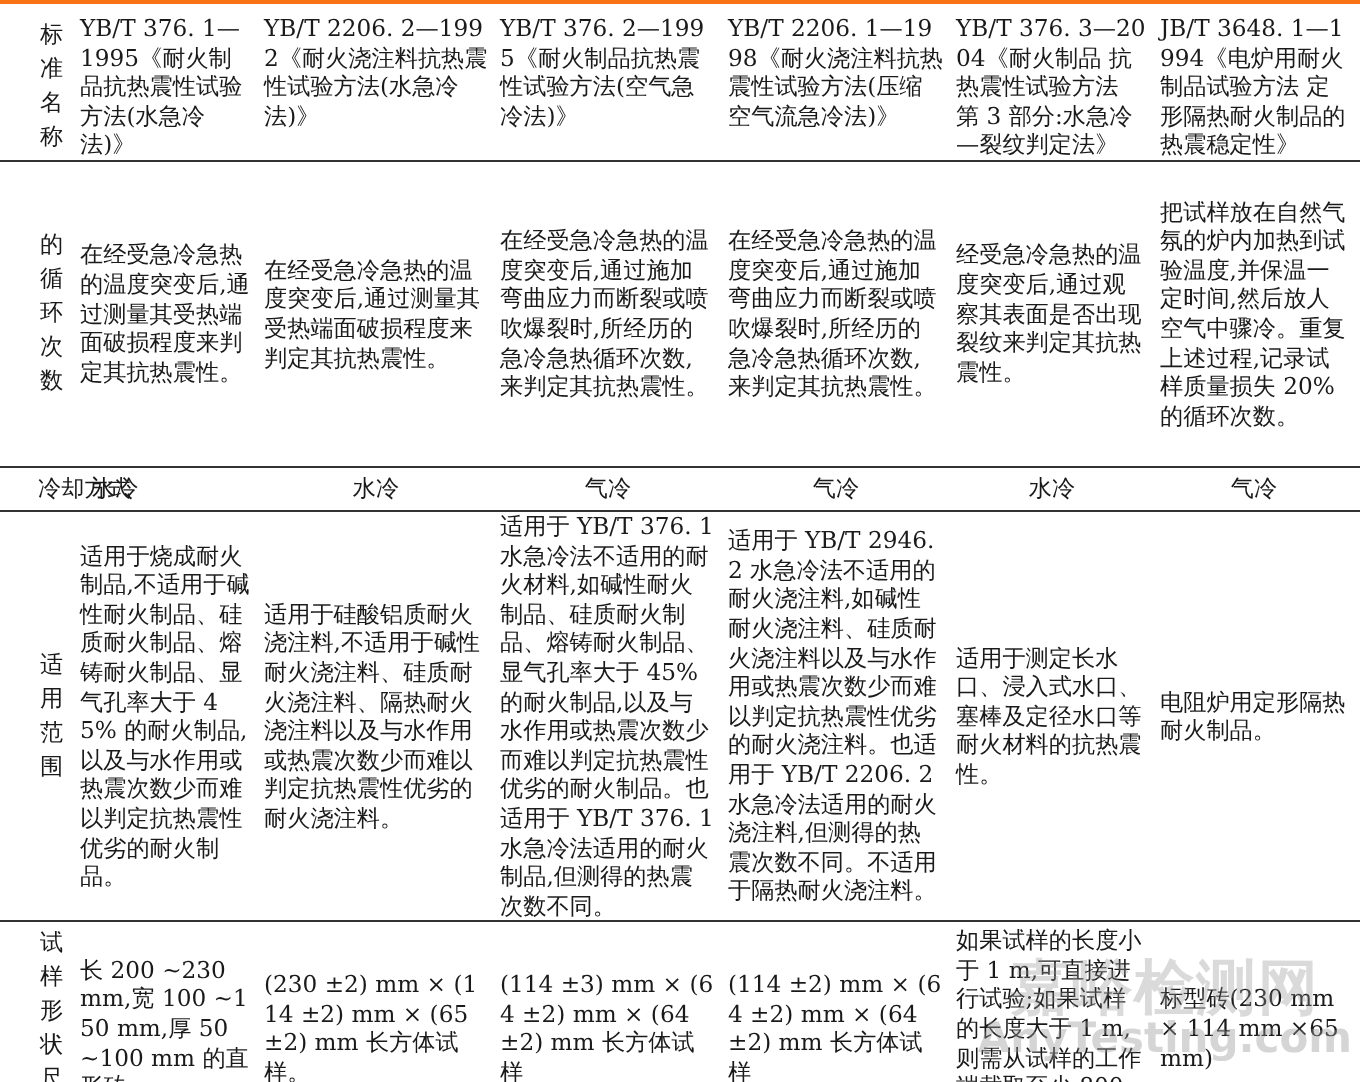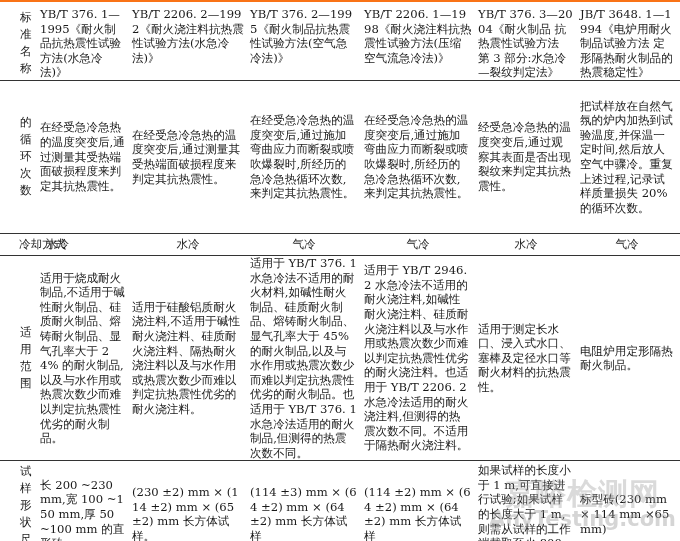--- a/index.html
+++ b/index.html
@@ -56,21 +56,21 @@
     <td class="cool-label" colspan="1" style="white-space:nowrap;">冷却方式</td>
     <td style="text-align:left;padding-left:6px;">水冷</td>
     <td>水冷</td>
     <td>气冷</td>
     <td>气冷</td>
     <td>水冷</td>
     <td>气冷</td>
   </tr>
   <tr class="r-scope">
     <td class="rowlabel">适用范围</td>
-    <td>适用于烧成耐火制品,不适用于碱性耐火制品、硅质耐火制品、熔铸耐火制品、显气孔率大于 24% 的耐火制品,以及与水作用或热震次数少而难以判定抗热震性优劣的耐火制品。</td>
+    <td>适用于烧成耐火制品,不适用于碱性耐火制品、硅质耐火制品、熔铸耐火制品、显气孔率大于 45% 的耐火制品,以及与水作用或热震次数少而难以判定抗热震性优劣的耐火制品。</td>
     <td>适用于硅酸铝质耐火浇注料,不适用于碱性耐火浇注料、硅质耐火浇注料、隔热耐火浇注料以及与水作用或热震次数少而难以判定抗热震性优劣的耐火浇注料。</td>
     <td>适用于 YB/T 376. 1 水急冷法不适用的耐火材料,如碱性耐火制品、硅质耐火制品、熔铸耐火制品、显气孔率大于 45% 的耐火制品,以及与水作用或热震次数少而难以判定抗热震性优劣的耐火制品。也适用于 YB/T 376. 1 水急冷法适用的耐火制品,但测得的热震次数不同。</td>
     <td>适用于 YB/T 2946. 2 水急冷法不适用的耐火浇注料,如碱性耐火浇注料、硅质耐火浇注料以及与水作用或热震次数少而难以判定抗热震性优劣的耐火浇注料。也适用于 YB/T 2206. 2 水急冷法适用的耐火浇注料,但测得的热震次数不同。不适用于隔热耐火浇注料。</td>
     <td>适用于测定长水口、浸入式水口、塞棒及定径水口等耐火材料的抗热震性。</td>
     <td>电阻炉用定形隔热耐火制品。</td>
   </tr>
   <tr class="r-size">
     <td class="rowlabel">试样形状尺寸</td>
     <td>长 200 ~230 mm,宽 100 ~150 mm,厚 50 ~100 mm 的直形砖。</td>
     <td>(230 ±2) mm × (114 ±2) mm × (65 ±2) mm 长方体试样。</td>

